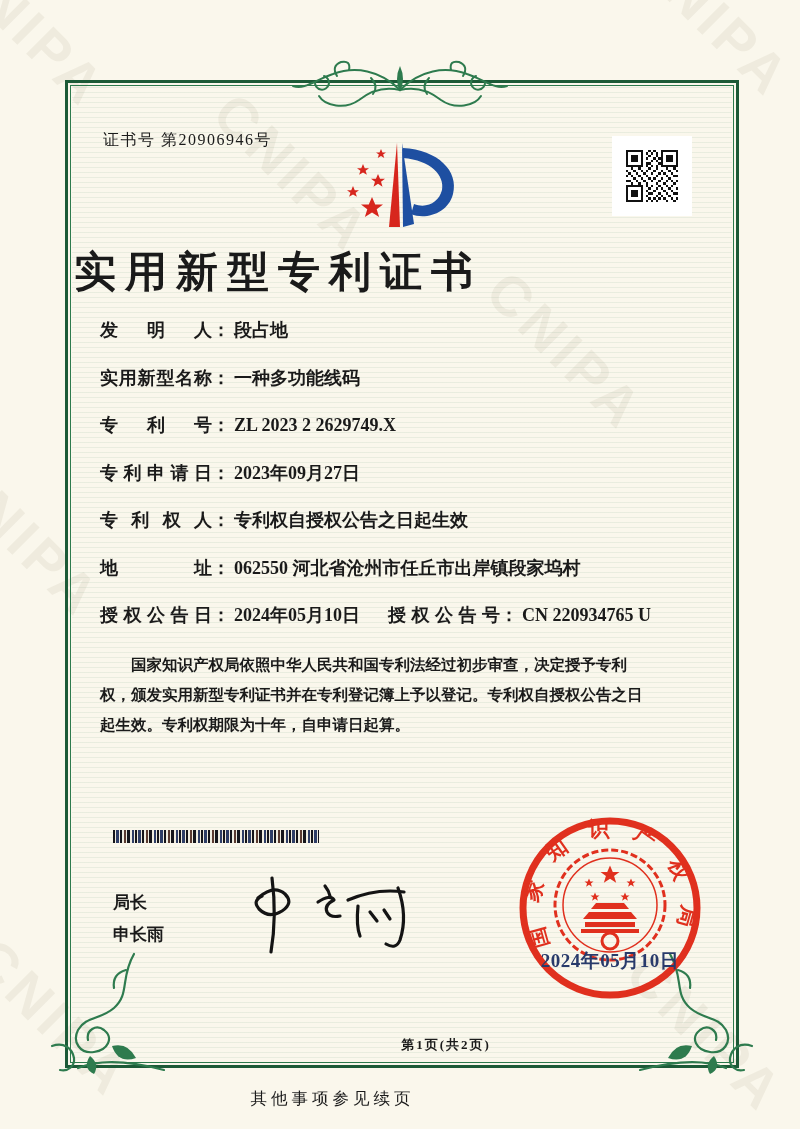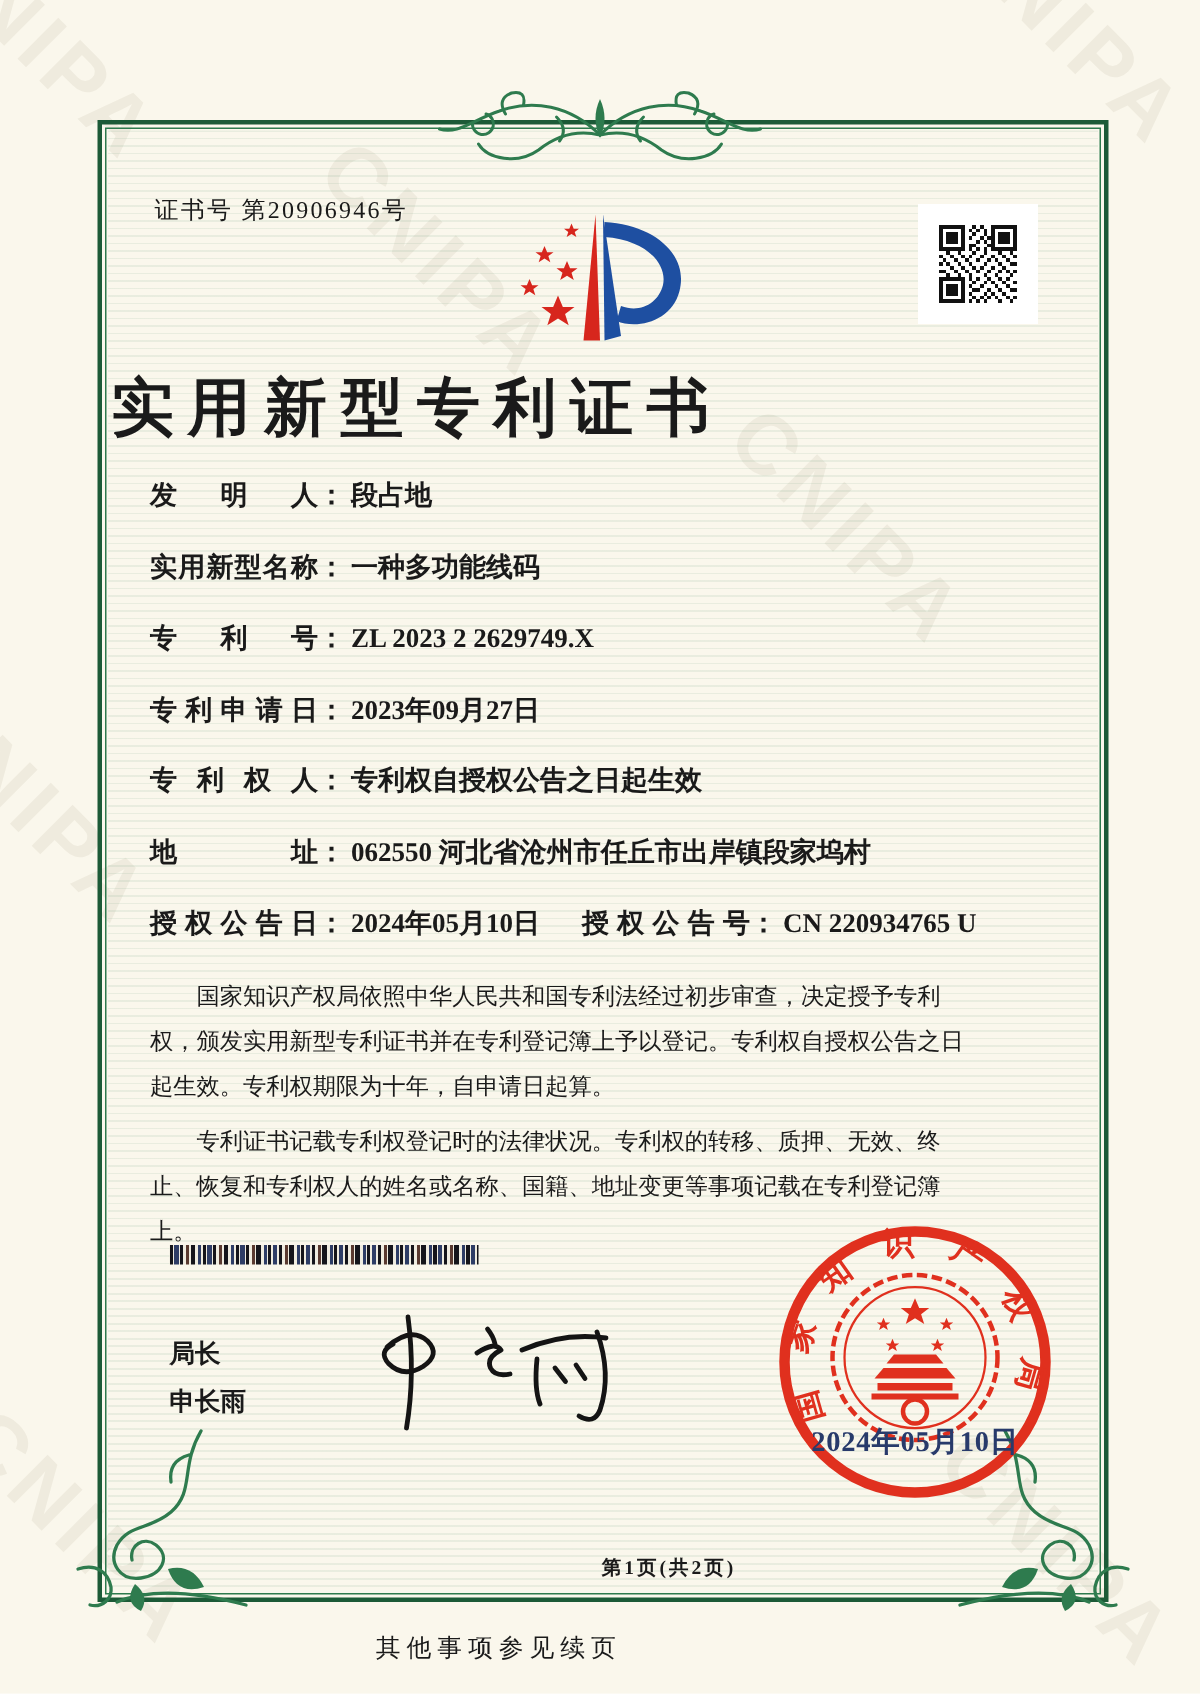--- a/index.html
+++ b/index.html
@@ -21,21 +21,21 @@
   .qr-panel{left:612px;top:136px;width:80px;height:80px;background:#ffffff;
             display:flex;align-items:center;justify-content:center;}
   .title{left:65px;width:674px;top:244px;font-size:42px;font-weight:bold;
          letter-spacing:9px;padding-left:9px;box-sizing:border-box;}
   .fields{left:100px;top:318px;width:565px;font-size:18px;font-weight:bold;}
   .frow{height:47.5px;position:relative;white-space:nowrap;}
   .flabel{display:inline-block;width:112px;text-align:justify;text-align-last:justify;vertical-align:top;}
   .fsep{display:inline-block;margin-right:4px;}
   .grant2{position:absolute;left:288px;top:0;white-space:nowrap;}
   .paras{left:100px;top:650px;width:550px;font-size:15.5px;line-height:1.92;}
-  .paras p{margin:0 0 8px 0;text-indent:2em;}
+  .paras p{margin:0 0 8px 0;text-indent:2em;font-weight:bold;}
   .barcode{left:113px;top:830px;width:206px;height:13px;
     background:repeating-linear-gradient(90deg,
       #15151b 0 2px,#efece0 2px 3px,#2e3d66 3px 6px,#efece0 6px 7px,
       #15151b 7px 9px,#efece0 9px 11px,#5a3a30 11px 13px,#efece0 13px 14px,
       #15151b 14px 17px,#efece0 17px 19px,#2e3d66 19px 21px,#efece0 21px 22px);}
   .director{font-family:"Liberation Sans","DejaVu Sans",sans-serif;font-weight:bold;font-size:17px;}
   .d-title{left:113px;top:891px;}
   .d-name{left:113px;top:923px;}
   .seal-date{left:517px;top:948px;width:186px;text-align:center;font-size:19px;font-weight:bold;
              color:#283a6b;z-index:3;letter-spacing:0.5px;}
@@ -171,21 +171,20 @@
     <div class="frow">
       <span class="flabel">授权公告日</span><span class="fsep">：</span><span>2024年05月10日</span>
       <span class="grant2">
         <span class="flabel">授权公告号</span><span class="fsep">：</span><span>CN 220934765 U</span>
       </span>
     </div>
   </div>
 
   <div class="abs z2 paras">
     <p>国家知识产权局依照中华人民共和国专利法经过初步审查，决定授予专利权，颁发实用新型专利证书并在专利登记簿上予以登记。专利权自授权公告之日起生效。专利权期限为十年，自申请日起算。</p>
-    <p>专利证书记载专利权登记时的法律状况。专利权的转移、质押、无效、终止、恢复和专利权人的姓名或名称、国籍、地址变更等事项记载在专利登记簿上。</p>
   </div>
 
   <div class="abs z2 barcode"></div>
 
   <div class="abs z2 director d-title">局长</div>
   <div class="abs z2 director d-name">申长雨</div>
 
   <svg class="abs z2" style="left:230px;top:860px;" width="200" height="100" viewBox="0 0 200 100">
     <g stroke="#141414" stroke-width="3.2" fill="none" stroke-linecap="round" stroke-linejoin="round">
       <path d="M28,38 q 16,-14 27,-4 q 9,9 -3,17 q -13,8 -23,-2 q -7,-8 3,-13"></path>

